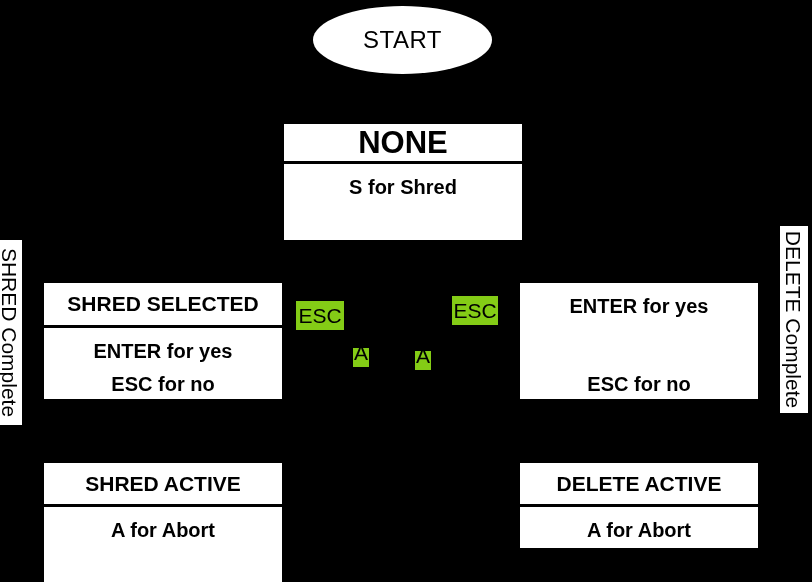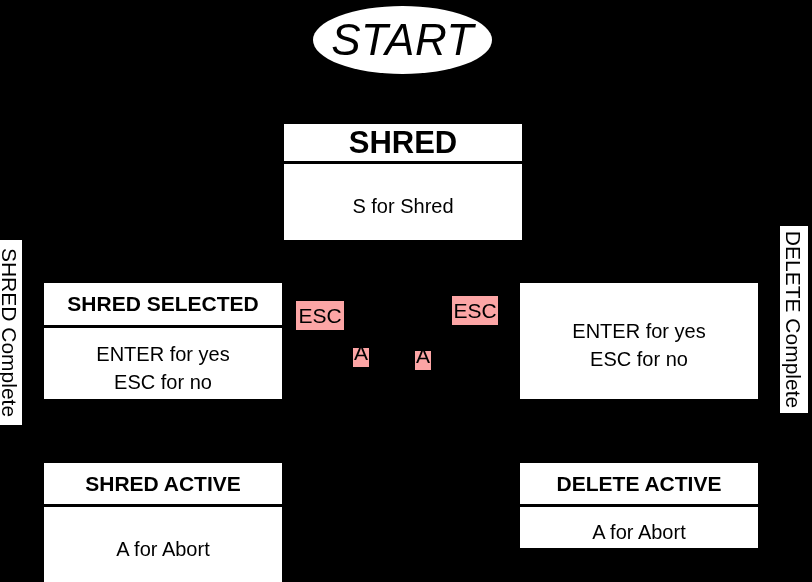--- a/index.html
+++ b/index.html
@@ -25,25 +25,24 @@
     width: 179px;
     height: 68px;
     background: #ffffff;
     border-radius: 50%;
     display: flex;
     align-items: center;
     justify-content: center;
   }
   .start-node .start-label {
     color: #000000;
-    font-size: 44px;
+    font-size: 24px;
     font-weight: 400;
     letter-spacing: 0.5px;
     line-height: 1;
-    font-style: italic;
   }
 
   
   .state-box {
     position: absolute;
     background: #ffffff;
     box-sizing: border-box;
     display: flex;
     flex-direction: column;
   }
@@ -58,26 +57,26 @@
     align-items: center;
     justify-content: center;
   }
   .state-title.big {
     font-size: 31px;
   }
   .state-body {
     flex: 1;
     color: #000000;
     font-size: 20px;
-    font-weight: 400;
+    font-weight: 700;
     text-align: center;
     display: flex;
     flex-direction: column;
     align-items: center;
-    justify-content: center;
+    justify-content: space-between;
     padding-top: 10px;
     box-sizing: border-box;
     line-height: 1.38;
   }
   .state-body .line { display: block; white-space: pre; }
 
   
   #state-none       { left: 284px; top: 124px; width: 238px; height: 116px; }
   #state-none .state-title { height: 40px; }
 
@@ -89,21 +88,21 @@
 
   #state-shred-act  { left: 44px;  top: 463px; width: 238px; height: 119px; }
   #state-shred-act .state-title { height: 44px; }
 
   #state-delete-act { left: 520px; top: 463px; width: 238px; height: 85px; }
   #state-delete-act .state-title { height: 44px; }
 
   
   .edge-label {
     position: absolute;
-    background: #fca5a5;
+    background: #84cc16;
     color: #000000;
     font-size: 21px;
     font-weight: 400;
     line-height: 1;
     display: flex;
     align-items: center;
     justify-content: center;
     white-space: nowrap;
   }
   #label-esc-left   { left: 296px; top: 301px; width: 48px; height: 29px; }
@@ -144,21 +143,21 @@
 </head>
 <body>
 
 <div id="canvas">
 
   <div class="start-node">
     <span class="start-label">START</span>
   </div>
 
   <div class="state-box" id="state-none">
-    <div class="state-title big">SHRED</div>
+    <div class="state-title big">NONE</div>
     <div class="state-body">
       <span class="line">S for Shred</span>
     </div>
   </div>
 
   <div class="state-box" id="state-shred-sel">
     <div class="state-title">SHRED SELECTED</div>
     <div class="state-body">
       <span class="line">ENTER for yes</span>
       <span class="line">ESC for no</span>

